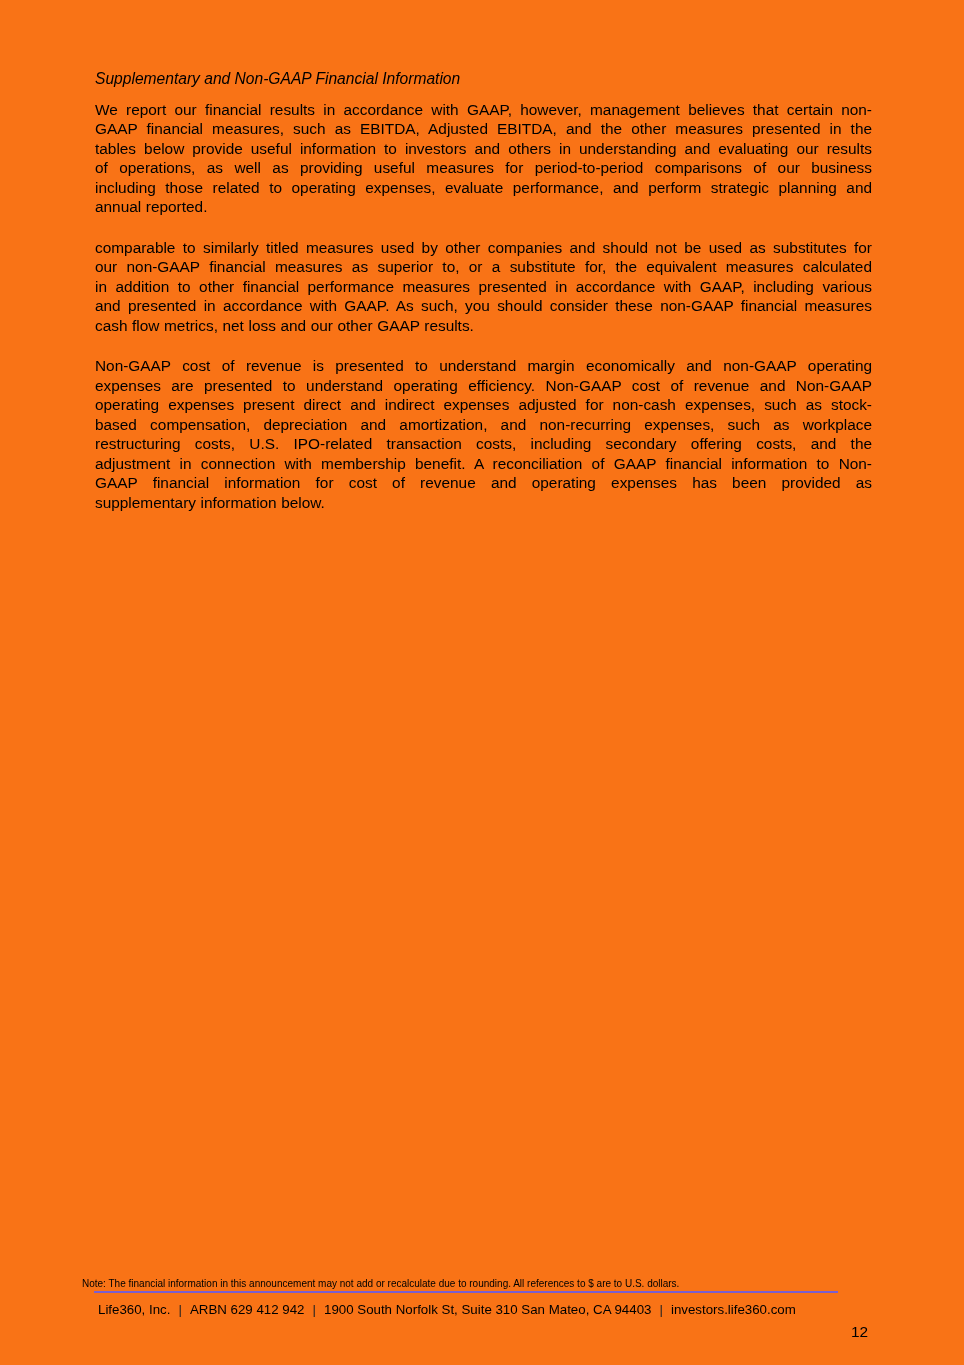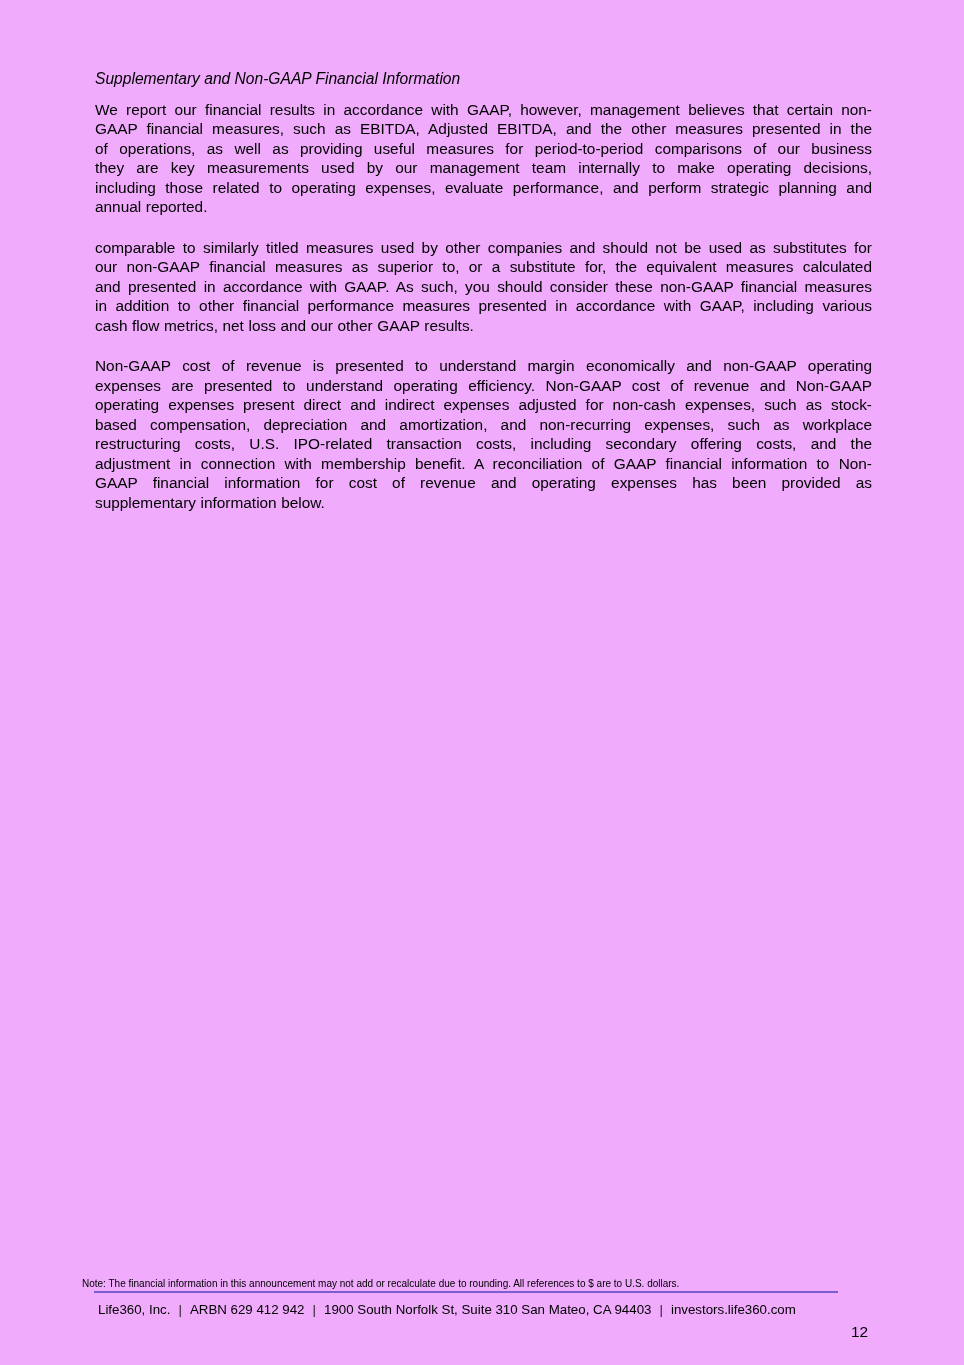--- a/index.html
+++ b/index.html
@@ -4,21 +4,21 @@
 <style>
   html, body {
     margin: 0;
     padding: 0;
     background: #ffffff;
   }
   .page {
     position: relative;
     width: 964px;
     height: 1365px;
-    background: #f0abfc;
+    background: #f97316;
     color: #000000;
     font-family: "Liberation Sans", sans-serif;
     overflow: hidden;
   }
   .content {
     position: absolute;
     left: 95px;
     top: 69px;
     width: 777px;
   }
@@ -90,30 +90,30 @@
 <body>
 
 <div class="page">
 
   <div class="content">
     <h2 class="heading">Supplementary and Non-GAAP Financial Information</h2>
     <div id="paragraphs">
         <div class="para">
           <div class="jline">We report our financial results in accordance with GAAP, however, management believes that certain non-</div>
           <div class="jline">GAAP financial measures, such as EBITDA, Adjusted EBITDA, and the other measures presented in the</div>
+          <div class="jline">tables below provide useful information to investors and others in understanding and evaluating our results</div>
           <div class="jline">of operations, as well as providing useful measures for period-to-period comparisons of our business</div>
-          <div class="jline">they are key measurements used by our management team internally to make operating decisions,</div>
           <div class="jline">including those related to operating expenses, evaluate performance, and perform strategic planning and</div>
           <div class="jline last">annual reported.</div>
         </div>
         <div class="para">
           <div class="jline">comparable to similarly titled measures used by other companies and should not be used as substitutes for</div>
           <div class="jline">our non-GAAP financial measures as superior to, or a substitute for, the equivalent measures calculated</div>
+          <div class="jline">in addition to other financial performance measures presented in accordance with GAAP, including various</div>
           <div class="jline">and presented in accordance with GAAP. As such, you should consider these non-GAAP financial measures</div>
-          <div class="jline">in addition to other financial performance measures presented in accordance with GAAP, including various</div>
           <div class="jline last">cash flow metrics, net loss and our other GAAP results.</div>
         </div>
         <div class="para">
           <div class="jline">Non-GAAP cost of revenue is presented to understand margin economically and non-GAAP operating</div>
           <div class="jline">expenses are presented to understand operating efficiency. Non-GAAP cost of revenue and Non-GAAP</div>
           <div class="jline">operating expenses present direct and indirect expenses adjusted for non-cash expenses, such as stock-</div>
           <div class="jline">based compensation, depreciation and amortization, and non-recurring expenses, such as workplace</div>
           <div class="jline">restructuring costs, U.S. IPO-related transaction costs, including secondary offering costs, and the</div>
           <div class="jline">adjustment in connection with membership benefit. A reconciliation of GAAP financial information to Non-</div>
           <div class="jline">GAAP financial information for cost of revenue and operating expenses has been provided as</div>

